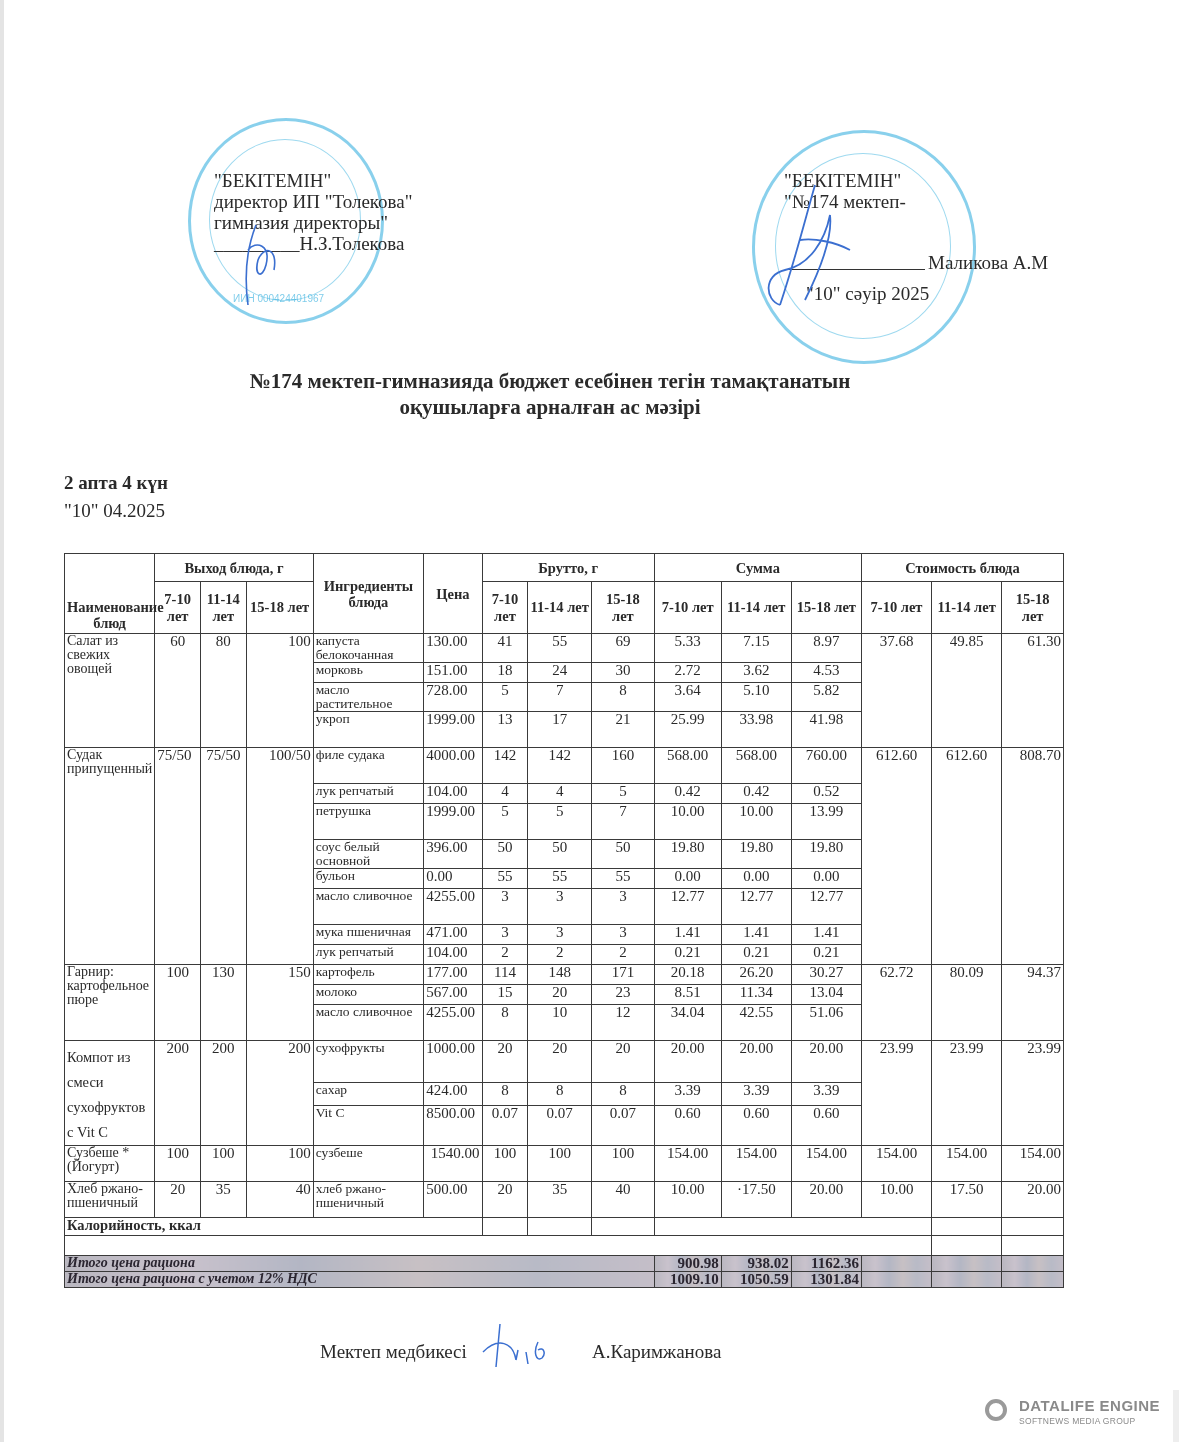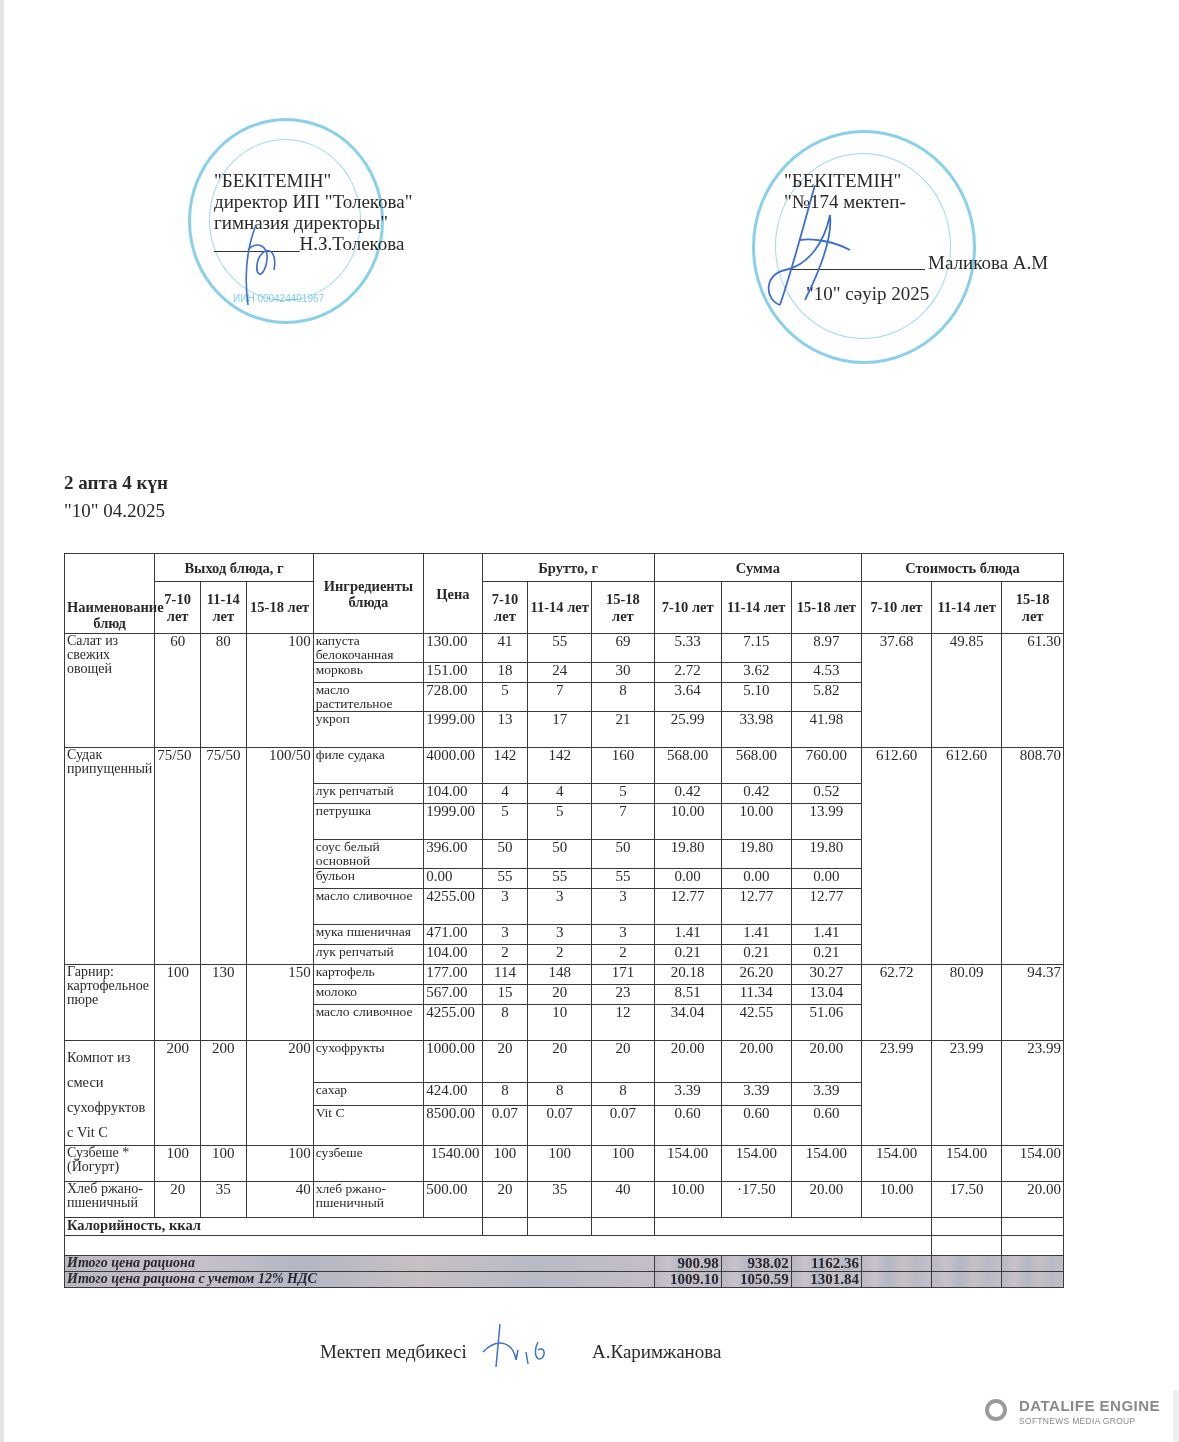--- a/index.html
+++ b/index.html
@@ -67,20 +67,22 @@
   <div>"№174 мектеп-</div>
 </div>
 <div class="approve" style="left:928px; top:252px;">Маликова А.М</div>
 <div class="approve" style="left:785px; top:269px; width:140px; border-top:1px solid #333; height:0;"></div>
 <div class="approve" style="left:806px; top:283px;">"10" сәуір  2025</div>
 <svg class="sig" style="left:755px; top:180px;" width="110" height="140">
   <path d="M60 5 C 50 40, 40 80, 25 125 M25 125 C 10 120, 8 95, 30 90 C 55 85, 70 60, 75 35 C 78 60, 60 100, 50 120 M45 60 C 60 58, 80 62, 95 70" fill="none" stroke="#3b6fd0" stroke-width="1.8"></path>
 </svg>
 
 <div class="title">
+  <div>№174 мектеп-гимназияда бюджет есебінен тегін тамақтанатын</div>
+  <div>оқушыларға арналған ас мәзірі</div>
 </div>
 
 <div class="week">2 апта 4 күн</div>
 <div class="date">"10" 04.2025</div>
 
 <table class="menu">
   <colgroup>
     <col style="width:85px">
       <col style="width:43px">
       <col style="width:43px">

